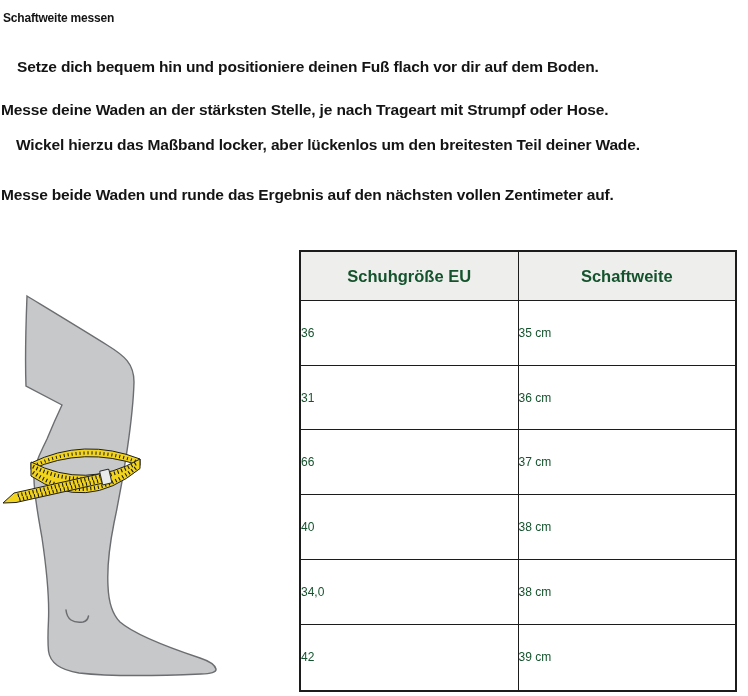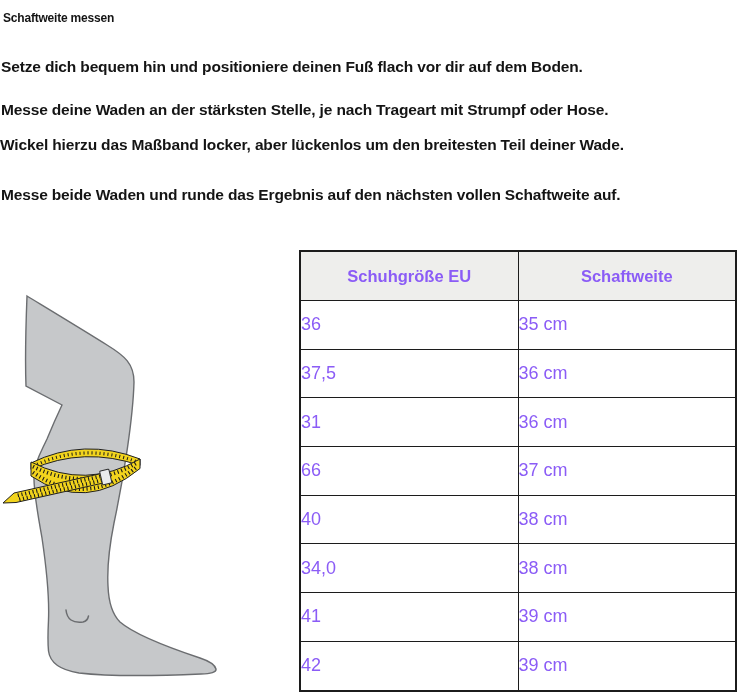--- a/index.html
+++ b/index.html
@@ -12,23 +12,23 @@
   .page-title{
     position:absolute;left:3px;top:3px;
     font-size:12px;font-weight:bold;letter-spacing:-0.2px;
     white-space:nowrap;
   }
   .instruction{
     position:absolute;left:1px;
     font-size:15.5px;font-weight:bold;letter-spacing:-0.15px;
     white-space:nowrap;
   }
-  #inst-1{top:42px;}
+  #inst-1{top:42px;padding-left:16px;}
   #inst-2{top:85px;}
-  #inst-3{top:127px;left:0;margin-top:9px;}
+  #inst-3{top:127px;left:16px;margin-top:9px;}
   #inst-4{top:170px;}
 
   .illustration{
     position:absolute;left:0;top:280px;width:240px;height:416px;
   }
   .leg-outline{stroke:#6b6d70;stroke-width:1.4;}
   .ankle-line{stroke:#6b6d70;stroke-width:1.5;fill:none;stroke-linecap:round;}
   .tape-part{stroke:#1f1f1f;stroke-width:1;stroke-linejoin:round;}
   .tape-ticks{fill:none;stroke-width:3.8;stroke-dasharray:1.1 2.7;}
   .tape-ticks-thin{fill:none;stroke-width:3.2;stroke-dasharray:1 3;}
@@ -36,40 +36,40 @@
 
   .size-table{
     position:absolute;left:299px;top:250px;
     width:438px;height:442px;
     border-collapse:collapse;table-layout:fixed;
     border:2.5px solid #1c1c1c;
   }
   .size-table th,.size-table td{
     border:1.6px solid #1c1c1c;
     vertical-align:middle;
-    color:#8b5cf6;
+    color:#14532d;
     padding:0;
   }
   .size-table th{
     height:48px;
     font-size:16.5px;font-weight:bold;
   }
   .size-table td{
-    font-size:18px;font-weight:normal;
+    font-size:12px;font-weight:normal;
   }
 </style>
 </head>
 <body>
 
 <h1 class="page-title">Schaftweite messen</h1>
 
 <p class="instruction" id="inst-1">Setze dich bequem hin und positioniere deinen Fuß flach vor dir auf dem Boden.</p>
 <p class="instruction" id="inst-2">Messe deine Waden an der stärksten Stelle, je nach Trageart mit Strumpf oder Hose.</p>
 <p class="instruction" id="inst-3">Wickel hierzu das Maßband locker, aber lückenlos um den breitesten Teil deiner Wade.</p>
-<p class="instruction" id="inst-4">Messe beide Waden und runde das Ergebnis auf den nächsten vollen Schaftweite auf.</p>
+<p class="instruction" id="inst-4">Messe beide Waden und runde das Ergebnis auf den nächsten vollen Zentimeter auf.</p>
 
 <svg class="illustration" viewBox="0 0 240 416" xmlns="http://www.w3.org/2000/svg">
 
   <path class="leg-outline" d="M 27 16
            C 50 30 88 53 107 65
            C 125 76 134 84 134 102
            C 133 138 124 196 114 243
            C 110 263 107 288 108 306
            C 108.5 320 111 333 120 342
            C 135 355 170 368 200 378
@@ -108,41 +108,33 @@
       <th style="background: rgb(238, 238, 236);">Schuhgröße EU</th>
       <th style="background: rgb(238, 238, 236);">Schaftweite</th>
     </tr>
   </thead>
   <tbody>
       <tr>
         <td>36</td>
         <td>35 cm</td>
       </tr>
       <tr>
-        <td>37,5</td>
-        <td>36 cm</td>
-      </tr>
-      <tr>
         <td>31</td>
         <td>36 cm</td>
       </tr>
       <tr>
         <td>66</td>
         <td>37 cm</td>
       </tr>
       <tr>
         <td>40</td>
         <td>38 cm</td>
       </tr>
       <tr>
         <td>34,0</td>
         <td>38 cm</td>
       </tr>
       <tr>
-        <td>41</td>
-        <td>39 cm</td>
-      </tr>
-      <tr>
         <td>42</td>
         <td>39 cm</td>
       </tr>
     </tbody>
 </table>
 
 </body></html>

